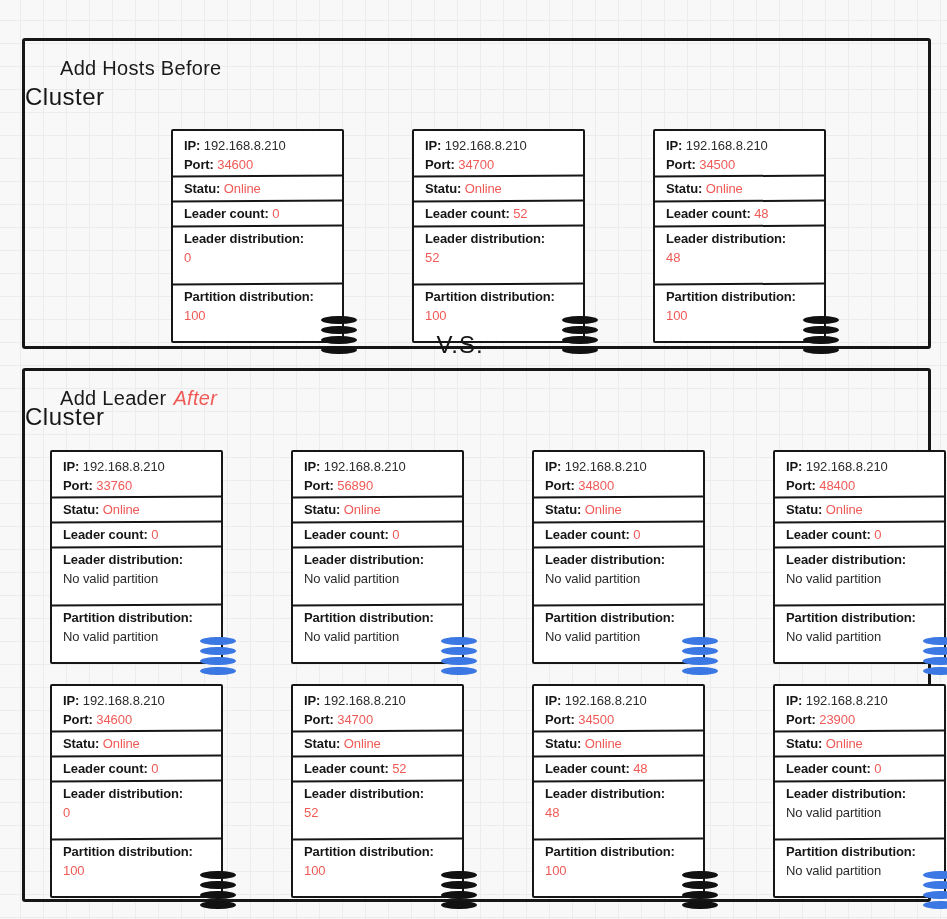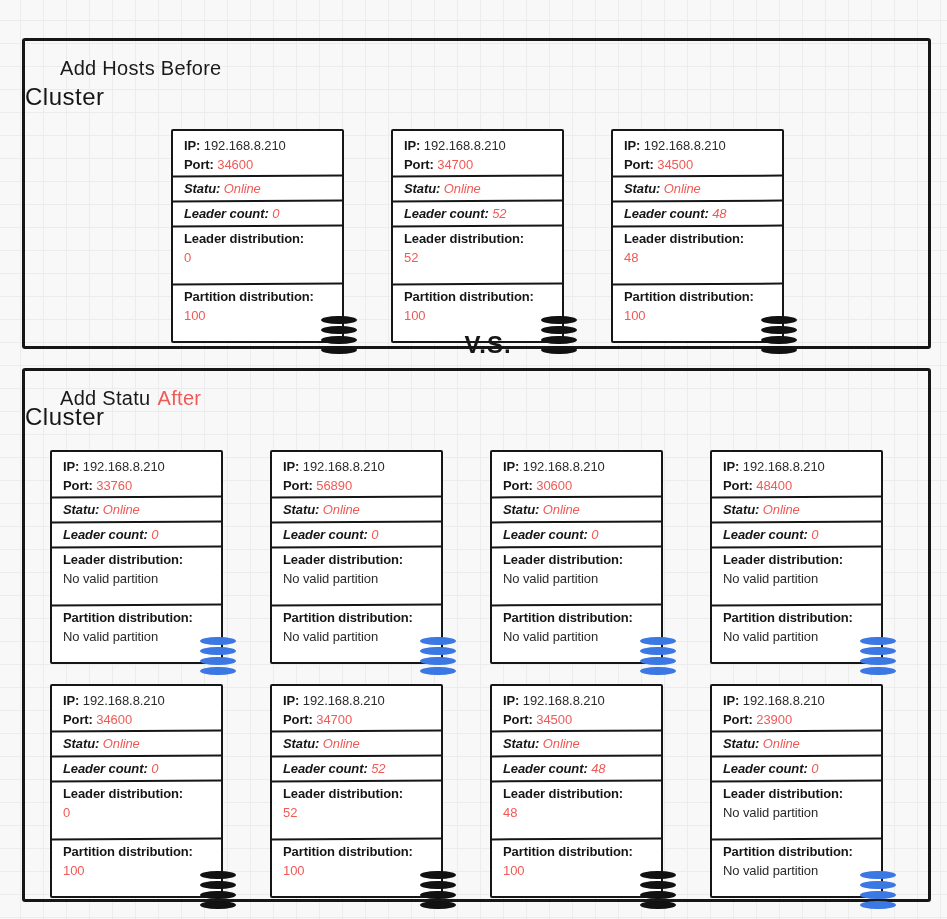--- a/index.html
+++ b/index.html
@@ -16,43 +16,43 @@
   .panel{
     position:absolute;border:3px solid #161616;border-radius:3px;
     background:transparent;
   }
   #before-panel{left:22px;top:38px;width:903px;height:305px;}
   #after-panel{left:22px;top:368px;width:903px;height:528px;}
   .section-title{
     position:absolute;left:35px;top:16px;font-size:20px;letter-spacing:.3px;
     color:#1a1a1a;font-weight:500;white-space:nowrap;
   }
-  .section-title .hl{color:var(--red);}
+  .section-title .hl{color:var(--red);font-style:italic;}
   .section-title .pre{margin-right:7px;}
   .cluster-title{
     position:absolute;left:0;right:0;
     font-size:24px;letter-spacing:.5px;color:#161616;font-weight:500;
   }
   #before-panel .cluster-title{top:42px;}
   #after-panel .cluster-title{top:32px;}
   .vs{
     position:absolute;top:331px;left:0;width:920px;text-align:center;
-    font-size:24px;font-weight:bold;letter-spacing:1px;color:#161616;padding-left:28px;
-  }
-  .cards{position:absolute;display:flex;gap:47px;}
+    font-size:24px;font-weight:normal;letter-spacing:1px;color:#161616;
+  }
+  .cards{position:absolute;display:flex;gap:68px;}
   #before-cards{left:146px;top:88px;}
   #after-cards-row1{left:25px;top:79px;}
   #after-cards-row2{left:25px;top:313px;}
   .host-card{
     position:relative;width:173px;box-sizing:border-box;
     border:2.5px solid #161616;border-radius:2px;background:#ffffff;
     font-size:13px;letter-spacing:-0.1px;
   }
   .host-card .row{padding-left:11px;padding-right:4px;}
-  .host-card .row.single{height:23px;line-height:23px;white-space:nowrap;font-style:italic;}
+  .host-card .row.single{height:23px;line-height:23px;white-space:nowrap;}
   .host-card .row.block{padding-top:2px;padding-bottom:16px;}
   .host-card .row.first{padding-top:5px;padding-bottom:1px;}
   .host-card .line{line-height:19px;white-space:nowrap;}
   .lbl{font-weight:bold;color:#161616;}
   .val.red,.red{color:var(--red);}
   .val.ink,.ink{color:#2a2a2a;}
   .sep{height:2px;background:#161616;transform:rotate(-0.3deg);}
   .db-icon{
     position:absolute;right:-15px;bottom:-13px;width:36px;
     display:flex;flex-direction:column;gap:1.5px;
@@ -186,21 +186,21 @@
           <i></i>
         </div>
   </div>
 </div>
 </div>
 
 <div class="vs">V.S.</div>
 
 <div class="panel" id="after-panel">
   <div class="section-title">
-    <span class="pre">Add Statu</span><span class="hl">After</span>
+    <span class="pre">Add Leader</span><span class="hl">After</span>
   </div>
   <div class="cluster-title">Cluster</div>
   <div class="cards" id="after-cards-row1">
   <div class="host-card">
     <div class="row first">
       <div class="line">
         <span class="lbl">IP:</span>
         <span class="val ink">192.168.8.210</span>
       </div>
       <div class="line">
@@ -276,21 +276,21 @@
   </div>
 
   <div class="host-card">
     <div class="row first">
       <div class="line">
         <span class="lbl">IP:</span>
         <span class="val ink">192.168.8.210</span>
       </div>
       <div class="line">
         <span class="lbl">Port:</span>
-        <span class="val red">30600</span>
+        <span class="val red">34800</span>
       </div>
     </div>
     <div class="sep"></div>
     <div class="row single">
       <span class="lbl">Statu:</span>
       <span class="val red">Online</span>
     </div>
     <div class="sep"></div>
     <div class="row single">
       <span class="lbl">Leader count:</span>

